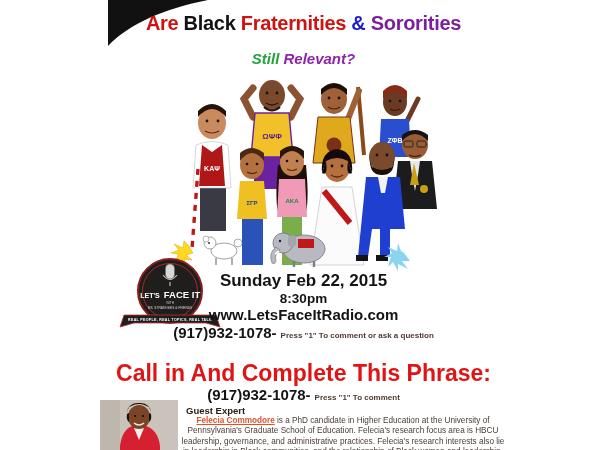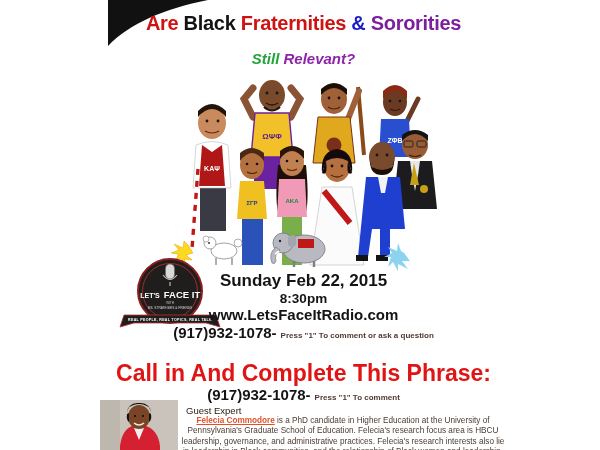--- a/index.html
+++ b/index.html
@@ -15,21 +15,21 @@
   .time-line{top:291px;font-size:13.5px;font-weight:bold;color:#141414;}
   .site-line{top:306px;font-size:15px;font-weight:bold;color:#141414;}
   .phone-line{font-weight:bold;color:#141414;white-space:nowrap;}
   .phone-big{font-size:15px;}
   .phone-note{font-size:8px;color:#4d3a32;margin-left:4px;}
   .phone1{top:324px;}
   .cta-line{top:348px;font-size:23px;font-weight:bold;margin-top:12px;}
   .phrase-line{top:367px;font-size:11.5px;font-weight:bold;font-style:italic;color:#1a1a1a;}
   .phone2{top:386px;}
   
-  .guest-label{left:186px;top:405px;font-size:9.5px;font-weight:normal;color:#2a2018;}
+  .guest-label{left:186px;top:405px;font-size:9.5px;font-weight:bold;color:#2a2018;}
   .guest-bio{left:181px;top:416px;width:324px;text-align:center;font-size:8.2px;line-height:1.25;color:#4a3b33;}
   .guest-name{font-weight:bold;text-decoration:underline;}
   
   .cartoon{left:152px;top:57px;width:296px;height:216px;}
   .swoosh{left:108px;top:0;width:102px;height:48px;}
   .logo{left:118px;top:257px;width:104px;height:78px;}
   .photo{left:100px;top:400px;width:78px;height:50px;}
 </style>
 </head>
 <body>

